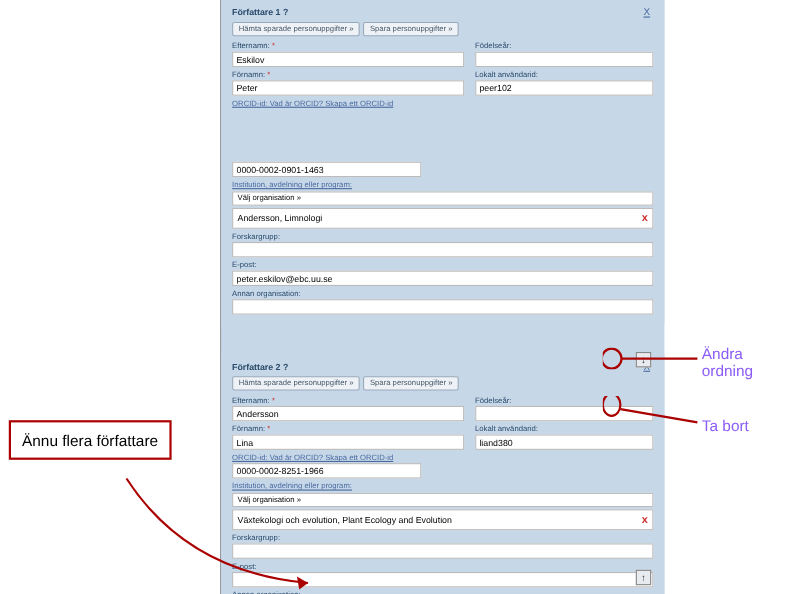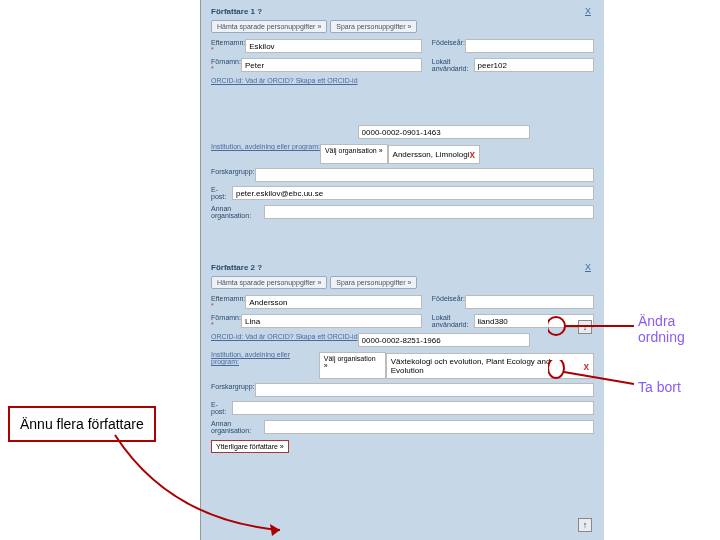--- a/index.html
+++ b/index.html
@@ -5,36 +5,36 @@
 *{box-sizing:border-box;margin:0;padding:0;font-family:Arial,sans-serif}
 body{width:720px;height:540px;background:#fff;position:relative;font-size:8px;overflow:hidden}
 .canvas{position:absolute;left:200px;top:0;width:404px;height:540px;background:#c6d7e8;border-left:1px solid #999}
 .card{background:#c6d7e8;padding:6px 10px 4px}
 .cardhead{display:flex;justify-content:space-between;align-items:center;margin-bottom:4px}
 .cardtitle{font-weight:bold;font-size:8px;color:#2a4a6a}
 .close{color:#4a6aa0;font-size:9px;text-decoration:underline;padding:0 3px}
 .btns{display:flex;gap:3px;margin-bottom:6px}
 .btn{background:#eef2f6;border:1px solid #9ab;border-radius:2px;padding:2px 5px;font-size:7px;color:#456;white-space:nowrap}
 .row{display:flex;gap:10px;margin-bottom:4px}
-.col{flex:1;display:flex;flex-direction:row}
+.col{flex:1;display:flex;flex-direction:column}
 .colw{flex:1.3}
 label{font-size:7px;color:#2a4a6a;margin-bottom:1px}
 input,.val{background:#fff;border:1px solid #bbb;padding:2px 3px;font-size:8px;width:100%;height:14px}
 .req::after{content:" *";color:#c33}
 .small{font-size:7px;color:#2a4a6a}
 .orglink{color:#4a6aa0;text-decoration:underline}
 .orgsel{background:#fff;border:1px solid #bbb;padding:2px 4px;font-size:7px;display:inline-block;margin-top:1px}
 .orgbox{background:#fff;border:1px solid #bbb;padding:3px 4px;margin-top:2px;display:flex;justify-content:space-between;align-items:center}
 .xbtn{color:#c33;font-weight:bold;font-size:10px;cursor:pointer}
 .full{width:100%}
 .arrowbtn{position:absolute;right:12px;width:14px;height:14px;border:1px solid #888;background:#e8ecf0;font-size:9px;line-height:12px;text-align:center;color:#333}
 .annot{position:absolute;font-size:14px;color:#8b5cf6}
 #a1{left:638px;top:313px}
 #a3{left:638px;top:379px}
-.callout{position:absolute;left:8px;top:406px;border:2px solid #a00;padding:8px 10px;font-size:14px;background:transparent}
+.callout{position:absolute;left:8px;top:382px;border:2px solid #a00;padding:8px 10px;font-size:14px;background:transparent}
 svg.arrow{position:absolute;pointer-events:none}
 </style>
 </head>
 <body>
 
 <div class="canvas">
 
   <div class="card">
     <div class="cardhead">
       <span class="cardtitle">Författare 1 ?</span>

